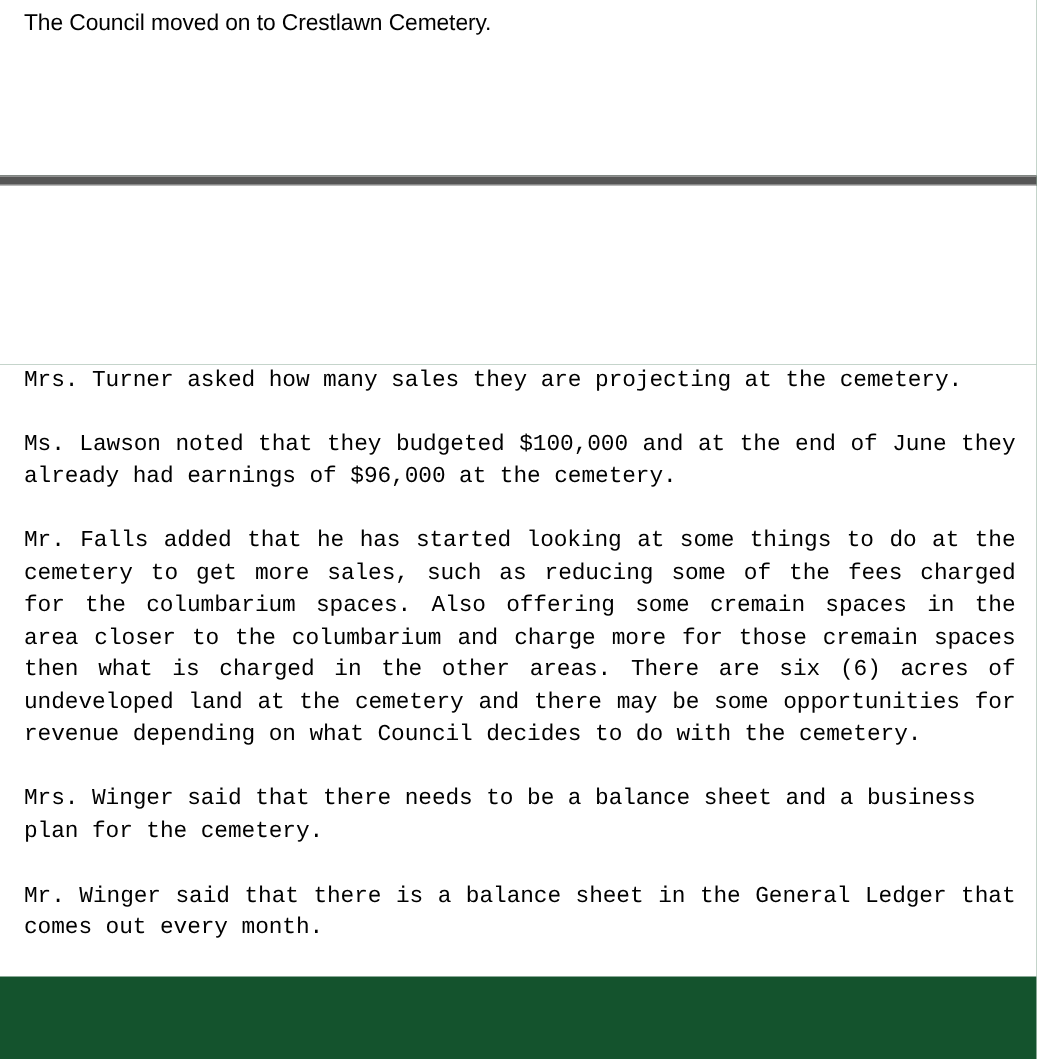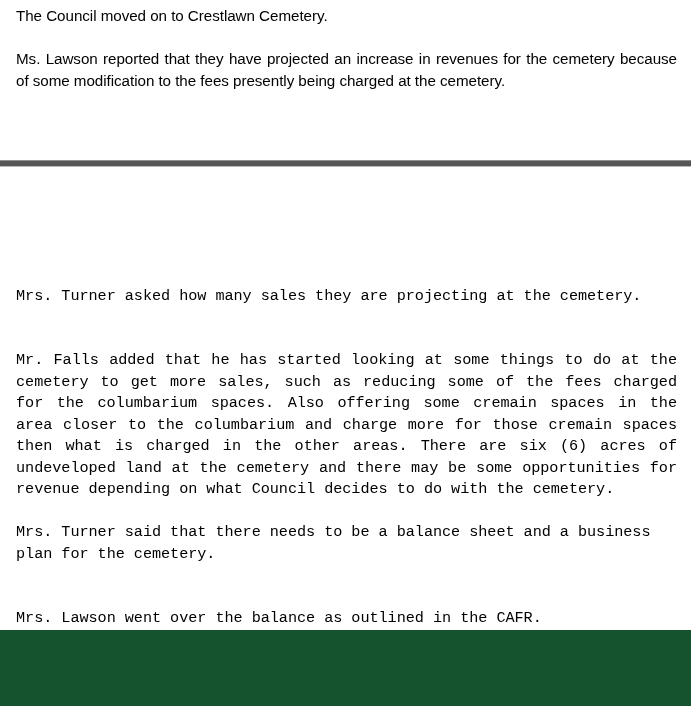--- a/index.html
+++ b/index.html
@@ -76,50 +76,50 @@
 <body>
 
 <div class="doc">
 
   <div class="page page-top">
 
     <p class="para single">The Council moved on to Crestlawn Cemetery.</p>
 
     <div class="spacer"></div>
 
-    <p class="para">Ms. Lawson reported that they have projected an increase in revenues for the cemetery because of some modification to the fees presently being charged at the cemetery.</p>
 
     <div class="spacer"></div>
 
 
   </div>
 
   <div class="gap-before-break"></div>
 
   <div class="page-break"></div>
 
   <div class="gap-after-break"></div>
 
   <div class="page page-bottom">
 
     <p class="para single">Mrs. Turner asked how many sales they are projecting at the cemetery.</p>
 
     <div class="spacer"></div>
 
+    <p class="para">Ms. Lawson noted that they budgeted $100,000 and at the end of June they already had earnings of $96,000 at the cemetery.</p>
 
     <div class="spacer"></div>
 
     <p class="para">Mr. Falls added that he has started looking at some things to do at the cemetery to get more sales, such as reducing some of the fees charged for the columbarium spaces.  Also offering some cremain spaces in the area closer to the columbarium and charge more for those cremain spaces then what is charged in the other areas.  There are six (6) acres of undeveloped land at the cemetery and there may be some opportunities for revenue depending on what Council decides to do with the cemetery.</p>
 
     <div class="spacer"></div>
 
-    <p class="para single">Mrs. Turner said that there needs to be a balance sheet and a business plan for the cemetery.</p>
+    <p class="para single">Mrs. Winger said that there needs to be a balance sheet and a business plan for the cemetery.</p>
 
     <div class="spacer"></div>
 
+    <p class="para">Mr. Winger said that there is a balance sheet in the General Ledger that comes out every month.</p>
 
     <div class="spacer"></div>
 
-    <p class="para single">Mrs. Lawson went over the balance as outlined in the CAFR.</p>
 
   </div>
 
 </div>
 
 </body></html>

